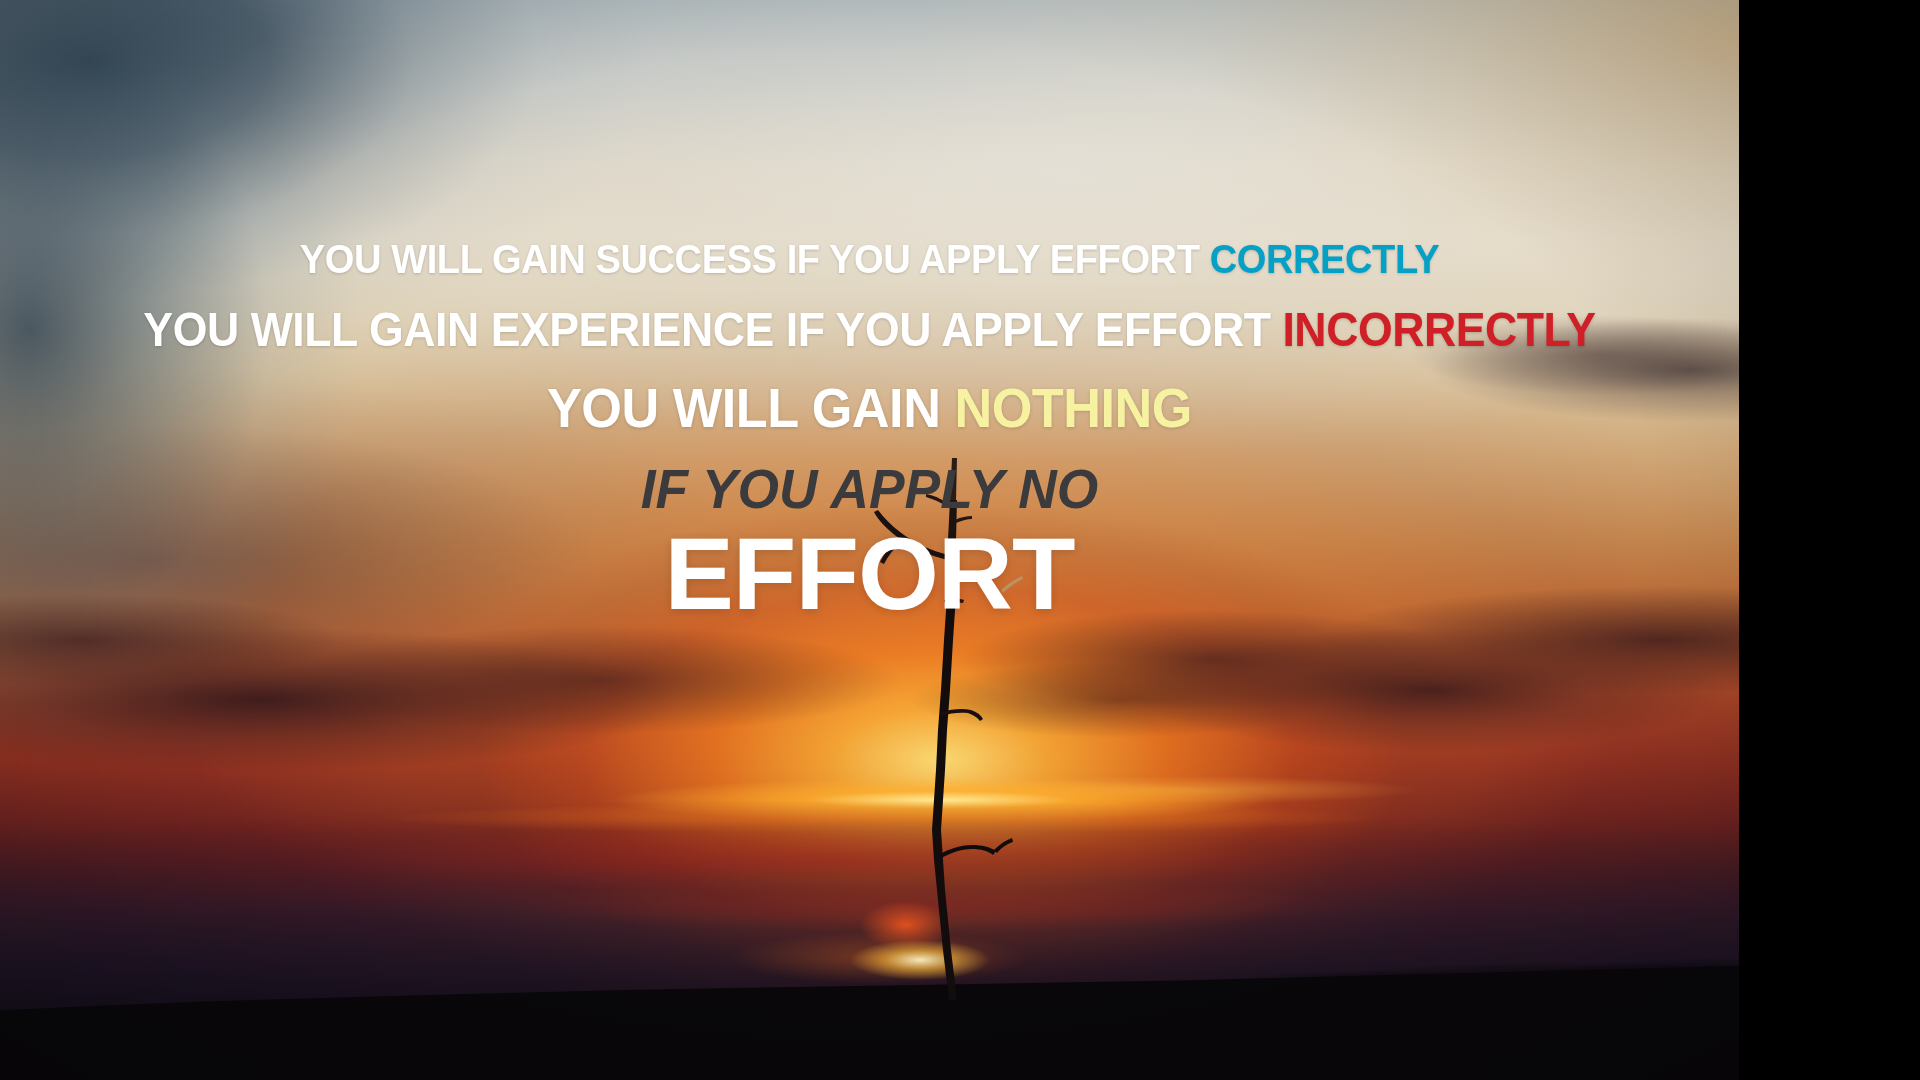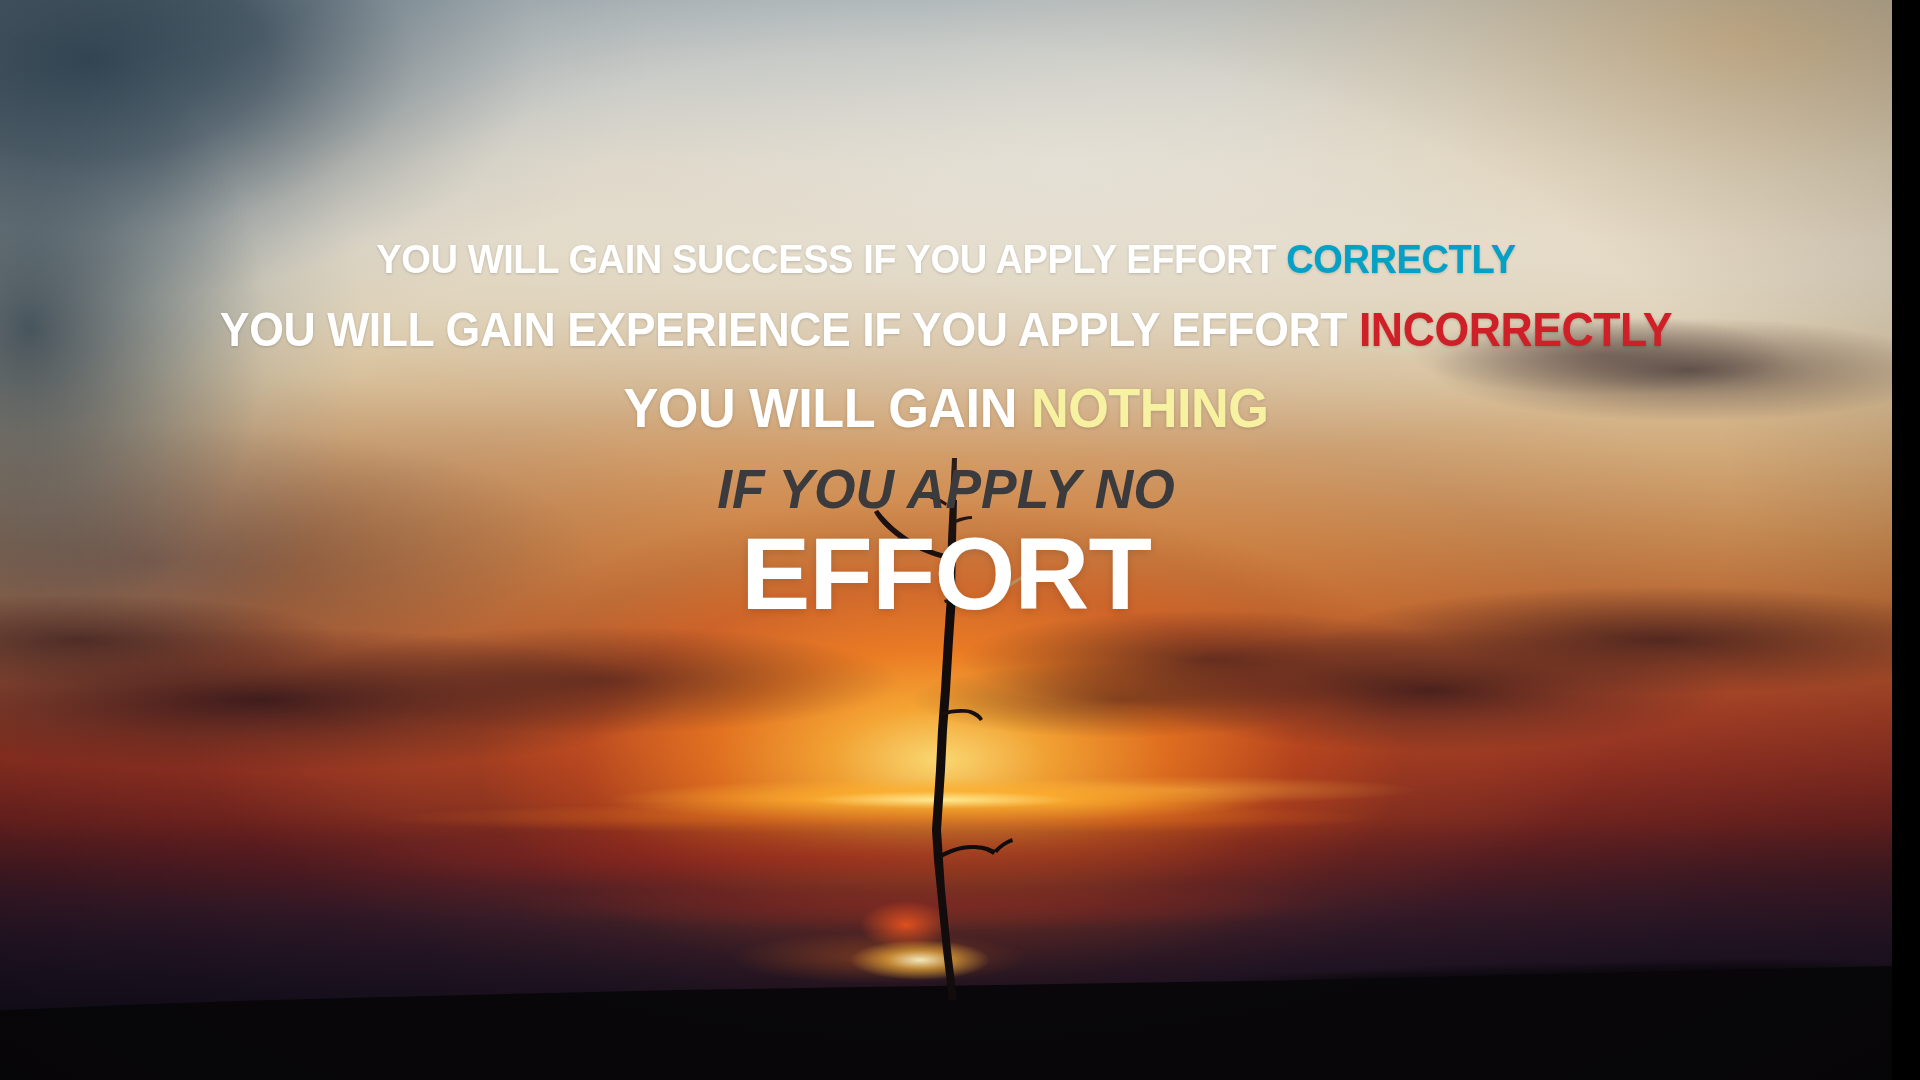--- a/index.html
+++ b/index.html
@@ -7,21 +7,21 @@
     margin: 0;
     padding: 0;
     background: #000;
   }
   body {
     font-family: "Liberation Sans", sans-serif;
   }
 
   #poster {
     position: relative;
-    width: 1892px;
+    width: 1739px;
     height: 1080px;
     overflow: hidden;
     background: #0e0c14;
   }
 
   
   .bg-layer {
     position: absolute;
     inset: 0;
     pointer-events: none;

